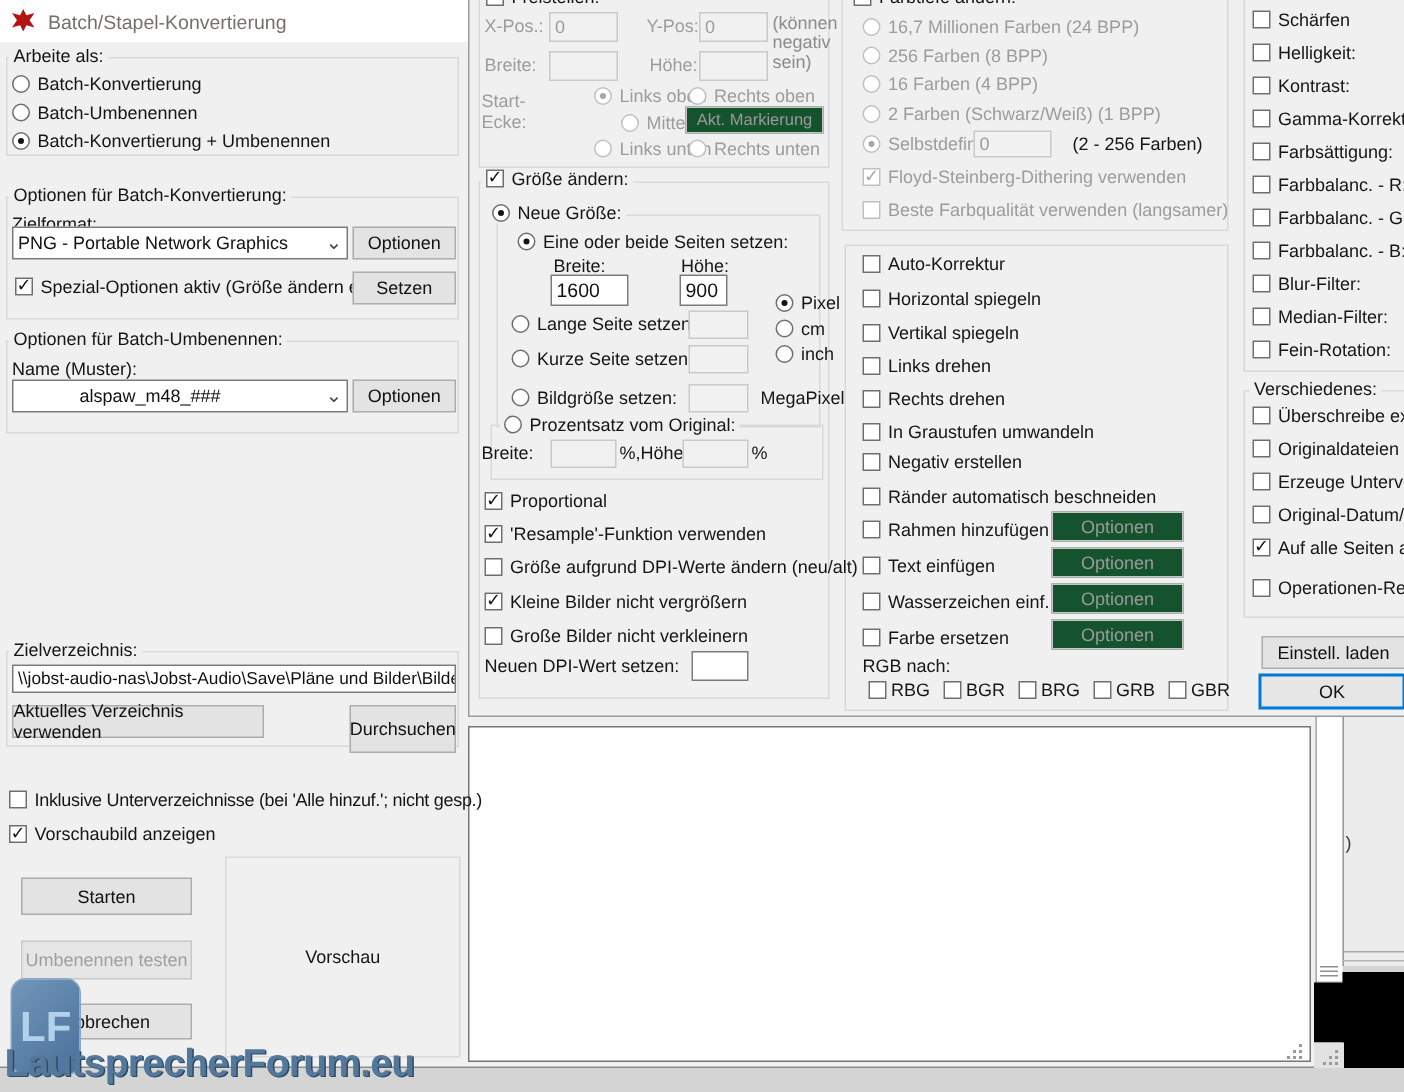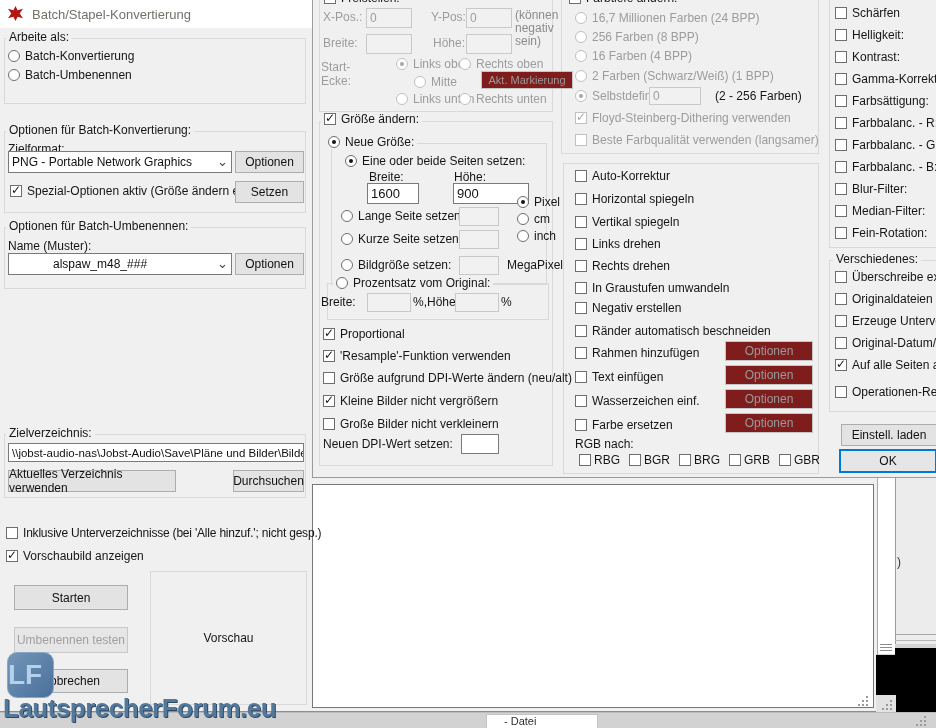--- a/index.html
+++ b/index.html
@@ -14,21 +14,21 @@
   .rd{width:12px;height:12px;border-radius:50%;background:#fff;border:1px solid #6e6e6e;flex:none;position:relative;box-sizing:border-box;}
   .checked>.bx::after{content:"✓";position:absolute;left:0px;top:-2px;font-size:12px;color:#141414;}
   .sel>.rd::after{content:"";position:absolute;left:3px;top:3px;width:4px;height:4px;border-radius:50%;background:#141414;}
   .dis{color:#9c9c9c;}
   .dis>.bx,.dis>.rd{border-color:#c0c0c0;}
   .dis.checked>.bx::after{color:#a6a6a6;}
   .dis.sel>.rd::after{background:#a6a6a6;}
   .btn{position:absolute;box-sizing:border-box;background:#e3e3e3;border:1px solid #adadad;
     display:flex;align-items:center;justify-content:center;font-size:12px;color:#111;z-index:2;}
   .btn.off{color:#9f9f9f;border-color:#c9c9c9;background:#e6e6e6;}
-  .btn.gray{background:#7f1d1d;border-color:#c6c6c6;color:#9a9a9a;margin-left:24px;}
+  .btn.gray{background:#14532d;border-color:#c6c6c6;color:#9a9a9a;}
   .btn.ok{border:2px solid #0078d7;background:#e6e6e6;}
   .inp{position:absolute;box-sizing:border-box;background:#fff;border:1px solid #7a7a7a;
     display:flex;align-items:center;padding:0 3px;font-size:12px;color:#111;overflow:hidden;white-space:nowrap;z-index:2;}
   .inp.dis{background:#f1f1f1;border-color:#c9c9c9;color:#9c9c9c;}
   .combo .chev{margin-left:auto;color:#444;font-size:13px;line-height:10px;}
   .grip{position:absolute;width:2px;height:2px;background:#9a9a9a;
     box-shadow:-4px 0 #9a9a9a,-8px 0 #9a9a9a,0 -4px #9a9a9a,-4px -4px #9a9a9a,0 -8px #9a9a9a;}
 </style>
 </head>
 <body>
@@ -45,20 +45,24 @@
     <div class="g" style="left:4px;top:38px;width:302px;height:66px;"></div>
     <div class="t gl" style="left:6px;top:31px;">Arbeite als:</div>
     <div class="row" style="left:8px;top:50px;">
       <span class="rd"></span>
       <span>Batch-Konvertierung</span>
     </div>
     <div class="row" style="left:8px;top:69px;">
       <span class="rd"></span>
       <span>Batch-Umbenennen</span>
     </div>
+    <div class="row sel" style="left:8px;top:88px;">
+      <span class="rd"></span>
+      <span>Batch-Konvertierung + Umbenennen</span>
+    </div>
 
     <div class="g" style="left:4px;top:131px;width:302px;height:82px;"></div>
     <div class="t gl" style="left:6px;top:124px;">Optionen für Batch-Konvertierung:</div>
     <div class="t" style="left:8px;top:143px;text-align:center;">Zielformat:</div>
     <div class="inp combo" style="left:8px;top:151px;width:224px;height:22px;">
       <span>PNG - Portable Network Graphics</span>
       <span class="chev">⌄</span>
     </div>
     <div class="btn" style="left:235px;top:151px;width:69px;height:22px;">Optionen</div>
     <div class="row checked" style="left:10px;top:185px;">
@@ -75,21 +79,21 @@
       <span class="chev">⌄</span>
     </div>
     <div class="btn" style="left:235px;top:253px;width:69px;height:22px;">Optionen</div>
 
     <div class="g" style="left:4px;top:434px;width:302px;height:64px;"></div>
     <div class="t gl" style="left:6px;top:427px;">Zielverzeichnis:</div>
     <div class="inp" style="left:8px;top:443px;width:296px;height:19px;font-size:11.5px;">
       <span>\\jobst-audio-nas\Jobst-Audio\Save\Pläne und Bilder\Bilder\</span>
     </div>
     <div class="btn" style="left:8px;top:470px;width:168px;height:22px;">Aktuelles Verzeichnis verwenden</div>
-    <div class="btn" style="left:233px;top:470px;width:71px;height:22px;">Durchsuchen</div>
+    <div class="btn" style="left:233px;top:470px;width:71px;height:32px;">Durchsuchen</div>
 
     <div class="row" style="left:6px;top:527px;">
       <span class="bx"></span>
       <span style="letter-spacing:-0.2px;">Inklusive Unterverzeichnisse (bei 'Alle hinzuf.'; nicht gesp.)</span>
     </div>
     <div class="row checked" style="left:6px;top:550px;">
       <span class="bx"></span>
       <span>Vorschaubild anzeigen</span>
     </div>
 
@@ -160,21 +164,21 @@
     </div>
     <div class="row sel" style="left:32px;top:155px;">
       <span class="rd"></span>
       <span>Eine oder beide Seiten setzen:</span>
     </div>
     <div class="t" style="left:56px;top:171px;">Breite:</div>
     <div class="t" style="left:141px;top:171px;">Höhe:</div>
     <div class="inp" style="left:54px;top:183px;width:52px;height:21px;font-size:13px;">
       <span>1600</span>
     </div>
-    <div class="inp" style="left:140px;top:183px;width:76px;height:21px;font-size:13px;">
+    <div class="inp" style="left:140px;top:183px;width:32px;height:21px;font-size:13px;">
       <span>900</span>
     </div>
     <div class="row sel" style="left:204px;top:196px;">
       <span class="rd"></span>
       <span>Pixel</span>
     </div>
     <div class="row" style="left:204px;top:213px;">
       <span class="rd"></span>
       <span>cm</span>
     </div>
@@ -427,28 +431,21 @@
   <div class="abs" style="left:895px;top:478px;width:41px;height:166px;background:#ececec;border-left:1px solid #9a9a9a;"></div>
   <div class="t" style="left:897px;top:556px;color:#3a3a3a;">)</div>
   <div class="abs" style="left:895px;top:634px;width:41px;height:1px;background:#a8a8a8;"></div>
   <div class="abs" style="left:895px;top:640px;width:41px;height:1px;background:#b6b6b6;"></div>
   <div class="abs" style="left:880px;top:644px;width:12px;height:1px;background:#8d8d8d;box-shadow:0 3px 0 #8d8d8d,0 6px 0 #8d8d8d;"></div>
   <div class="abs" style="left:876px;top:655px;width:20px;height:40px;background:#000;"></div>
   <div class="abs" style="left:895px;top:648px;width:41px;height:64px;background:#000;"></div>
   <div class="abs" style="left:876px;top:695px;width:20px;height:17px;background:#e2e2e2;"></div>
   <div class="grip" style="left:890px;top:708px;"></div>
 
-  <div class="abs" style="left:0;top:712px;width:936px;height:16px;background:#d2d2d2;border-top:1px solid #bdbdbd;">
-
-    <div class="abs" style="left:486px;top:1px;width:112px;height:15px;background:#fff;border:1px solid #c4c4c4;display:flex;align-items:center;padding-left:17px;box-sizing:border-box;">
-      <span class="t" style="position:static;font-size:11px;color:#2e2e2e;">- Datei</span>
-    </div>
-    <div class="grip" style="left:924px;top:11px;"></div>
-  </div>
-
-  <div class="abs" style="left:7px;top:652px;width:47px;height:46px;border-radius:10px;z-index:50;
+
+  <div class="abs" style="left:7px;top:652px;width:47px;height:65px;border-radius:10px;z-index:50;
               background:linear-gradient(135deg,#7396b8,#49709b);border:1px solid #86a7c7;
-              display:flex;align-items:center;justify-content:flex-start;">
+              display:flex;align-items:center;justify-content:center;">
     <span style="font-size:28px;font-weight:bold;color:#b3d1ec;let">LF</span>
   </div>
   <div class="t" style="left:3px;top:695px;z-index:50;font-size:26px;font-weight:bold;color:#54789a;
               letter-spacing:-0.5px;text-shadow:1px 1px 0 #2c4a66;line-height:26px;">LautsprecherForum.eu</div>
 </div>
 
 </body></html>

